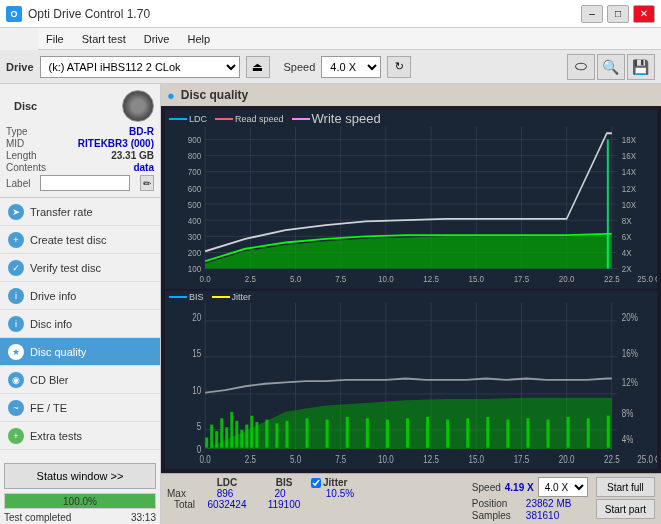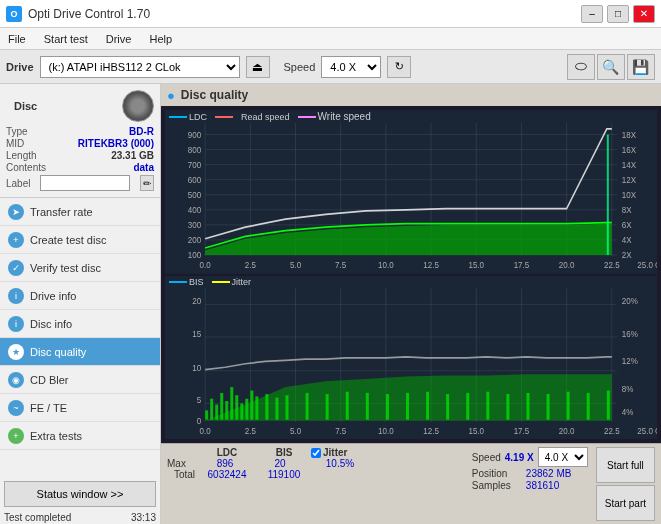--- a/index.html
+++ b/index.html
@@ -8,21 +8,21 @@
     
     .titlebar { background: #fff; display: flex; align-items: center; justify-content: space-between; padding: 4px 6px; border-bottom: 1px solid #ccc; height: 28px; }
     .titlebar-left { display: flex; align-items: center; gap: 6px; }
     .titlebar-icon { width: 16px; height: 16px; background: #2196F3; border-radius: 2px; display: flex; align-items: center; justify-content: center; color: white; font-size: 9px; font-weight: bold; }
     .titlebar-title { font-size: 12px; color: #333; }
     .titlebar-controls { display: flex; gap: 4px; }
     .titlebar-btn { width: 22px; height: 18px; background: #e0e0e0; border: 1px solid #aaa; display: flex; align-items: center; justify-content: center; font-size: 10px; cursor: pointer; border-radius: 2px; }
     .titlebar-btn.close { background: #e81123; color: white; }
 
     
-    .menubar { background: #f5f5f5; border-bottom: 1px solid #ccc; padding: 2px 4px; height: 22px; display: flex; align-items: center; gap: 10px; }
+    .menubar { background: #f5f5f5; border-bottom: 1px solid #ccc; padding: 2px 4px; height: 22px; display: flex; align-items: center; gap: 10px; margin-left: 38px; }
     .menubar-item { font-size: 11px; color: #222; cursor: pointer; padding: 1px 4px; }
 
     
     .drivebar { background: #e8e8e8; border-bottom: 1px solid #ccc; height: 34px; display: flex; align-items: center; padding: 0 6px; gap: 6px; }
     .drivebar-label { font-size: 11px; font-weight: bold; color: #333; }
     .drive-select { height: 22px; border: 1px solid #999; background: white; font-size: 11px; padding: 0 4px; min-width: 200px; }
     .drive-icon-btn { width: 24px; height: 22px; background: #e0e0e0; border: 1px solid #aaa; display: flex; align-items: center; justify-content: center; cursor: pointer; font-size: 12px; }
     .speed-label { font-size: 11px; color: #333; margin-left: 8px; }
     .speed-select { height: 22px; border: 1px solid #999; background: white; font-size: 11px; padding: 0 4px; width: 60px; }
     .speed-btn { width: 24px; height: 22px; background: #e0e0e0; border: 1px solid #aaa; display: flex; align-items: center; justify-content: center; cursor: pointer; }
@@ -63,21 +63,21 @@
     .content { flex: 1; background: #2a2a3a; display: flex; flex-direction: column; }
     .content-header { background: #d4d0c8; display: flex; align-items: center; padding: 2px 6px; gap: 6px; height: 22px; }
     .content-header-icon { color: #2196F3; font-size: 13px; }
     .content-title { font-size: 12px; font-weight: bold; color: #333; }
 
     
     .charts-container { flex: 1; display: flex; flex-direction: column; padding: 4px; gap: 2px; background: #1a1a2a; }
 
     
     .stats-footer { background: #d4d0c8; padding: 3px 6px; border-top: 1px solid #aaa; }
-    .btn-full { background: #e0e0e0; border: 1px solid #aaa; font-size: 10px; padding: 2px 8px; cursor: pointer; height: 36px; }
+    .btn-full { background: #e0e0e0; border: 1px solid #aaa; font-size: 10px; padding: 2px 8px; cursor: pointer; height: 20px; }
     .speed-select-small { height: 20px; border: 1px solid #999; background: white; font-size: 10px; padding: 0 2px; width: 50px; }
 
     .grid-line { stroke: #3a4a5a; stroke-width: 0.5; }
     .axis-label { fill: #aaa; font-size: 8px; }
     .right-axis-label { fill: #aaa; font-size: 8px; }
   </style>
 </head>
 <body>
 
 <div class="titlebar">
@@ -187,20 +187,25 @@
       <div class="nav-item">
         <div class="nav-item-icon green">+</div>
         <span>Extra tests</span>
       </div>
     </div>
 
     <div>
       <div class="status-btn">
         <span>Status window &gt;&gt;</span>
       </div>
+      <div class="progress-bar-container">
+        <div class="progress-bar-fill" style="width:100%">
+          <span>100.0%</span>
+        </div>
+      </div>
       <div class="status-text">
         <span>Test completed</span>
         <span>33:13</span>
       </div>
     </div>
   </div>
 
   <div class="content">
     <div class="content-header">
       <span class="content-header-icon">●</span>
@@ -208,27 +213,27 @@
     </div>
 
     <div class="charts-container">
 
       <div style="flex:1; background:#1a2535; position:relative; display:flex; flex-direction:column;">
         <div style="display:flex; align-items:center; gap:8px; padding:1px 4px; background:#1a2535;">
           <div style="display:flex;align-items:center;gap:2px;">
             <div style="width:18px;height:2px;background:#00b0f0;"></div>
             <span style="color:#ccc;font-size:9px;">LDC</span>
           </div>
-          <div style="display:flex;align-items:center;gap:8px;">
+          <div style="display:flex;align-items:center;gap:2px;">
             <div style="width:18px;height:2px;background:#ff6060;"></div>
             <span style="color:#ccc;font-size:9px;">Read speed</span>
           </div>
           <div style="display:flex;align-items:center;gap:2px;">
             <div style="width:18px;height:2px;background:#ff80ff;"></div>
-            <span style="color:#ccc;font-size:10px;">Write speed</span>
+            <span style="color:#ccc;font-size:13px;">Write speed</span>
           </div>
         </div>
         <div style="flex:1;position:relative;">
           <svg width="100%" height="100%" viewBox="0 0 490 130" preserveAspectRatio="none">
             <rect width="490" height="130" fill="#1a2535"></rect>
 
             <line x1="40" y1="0" x2="40" y2="115" class="grid-line"></line>
             <line x1="85" y1="0" x2="85" y2="115" class="grid-line"></line>
             <line x1="130" y1="0" x2="130" y2="115" class="grid-line"></line>
             <line x1="175" y1="0" x2="175" y2="115" class="grid-line"></line>

